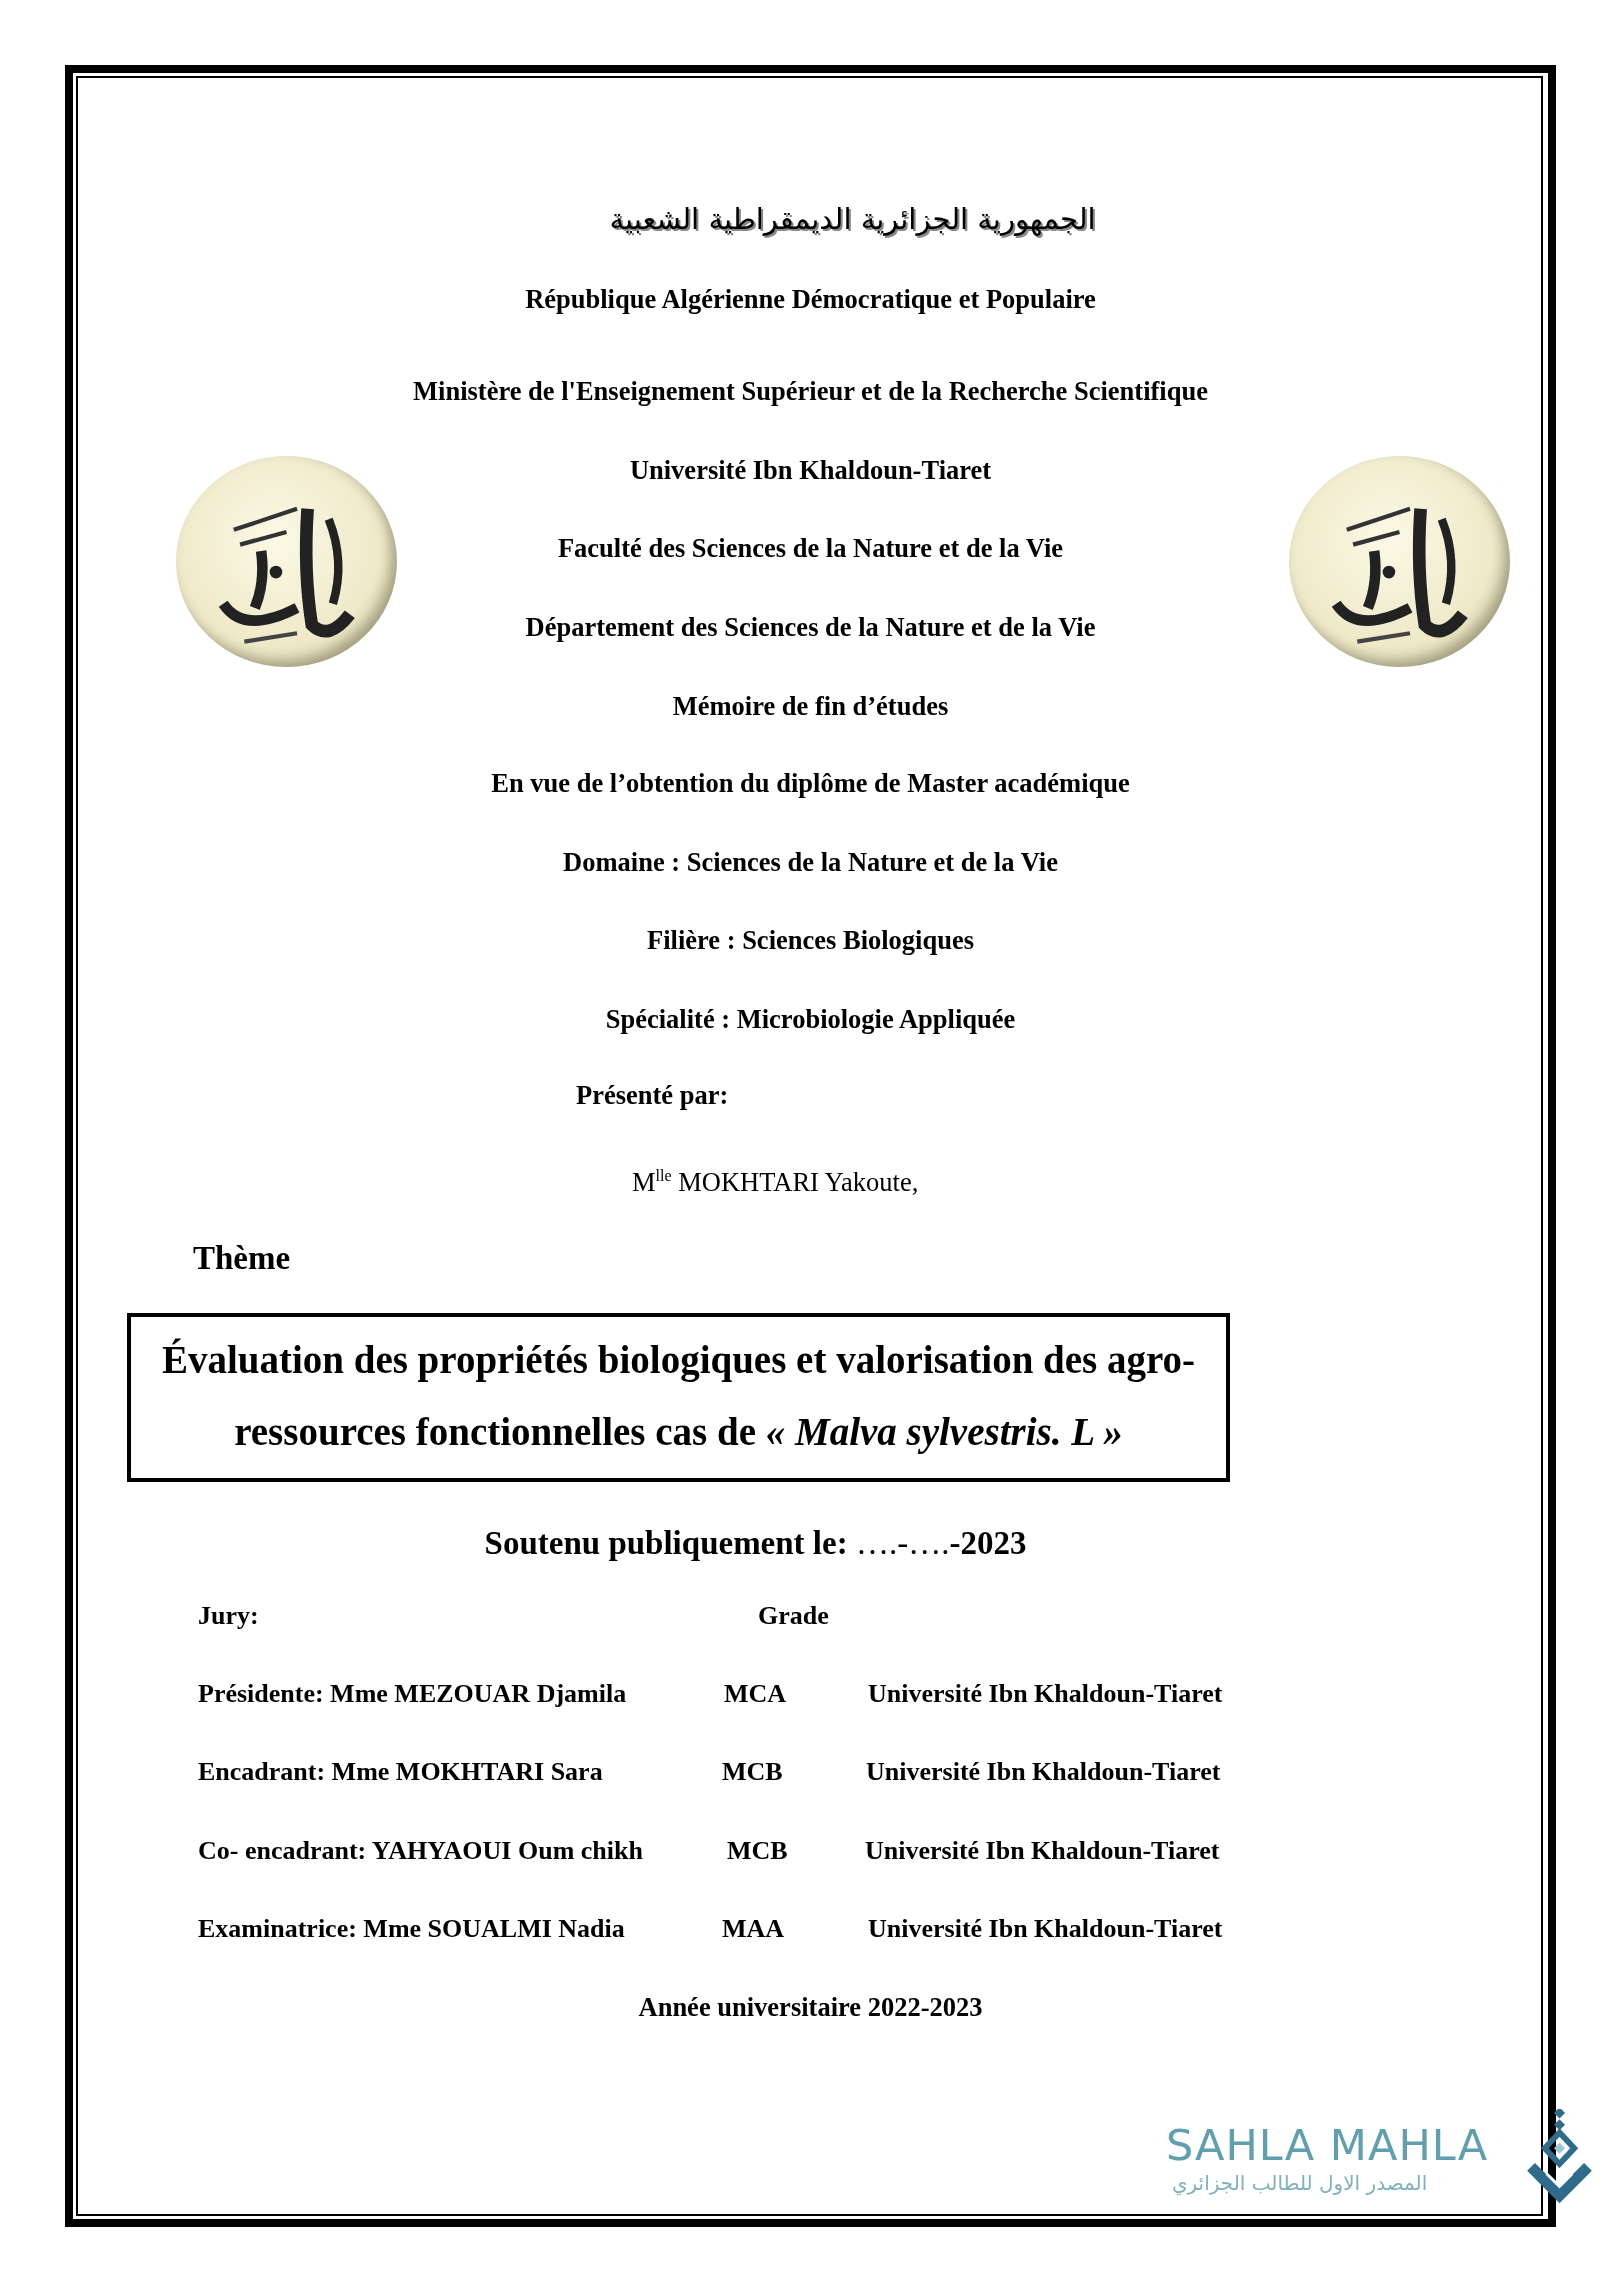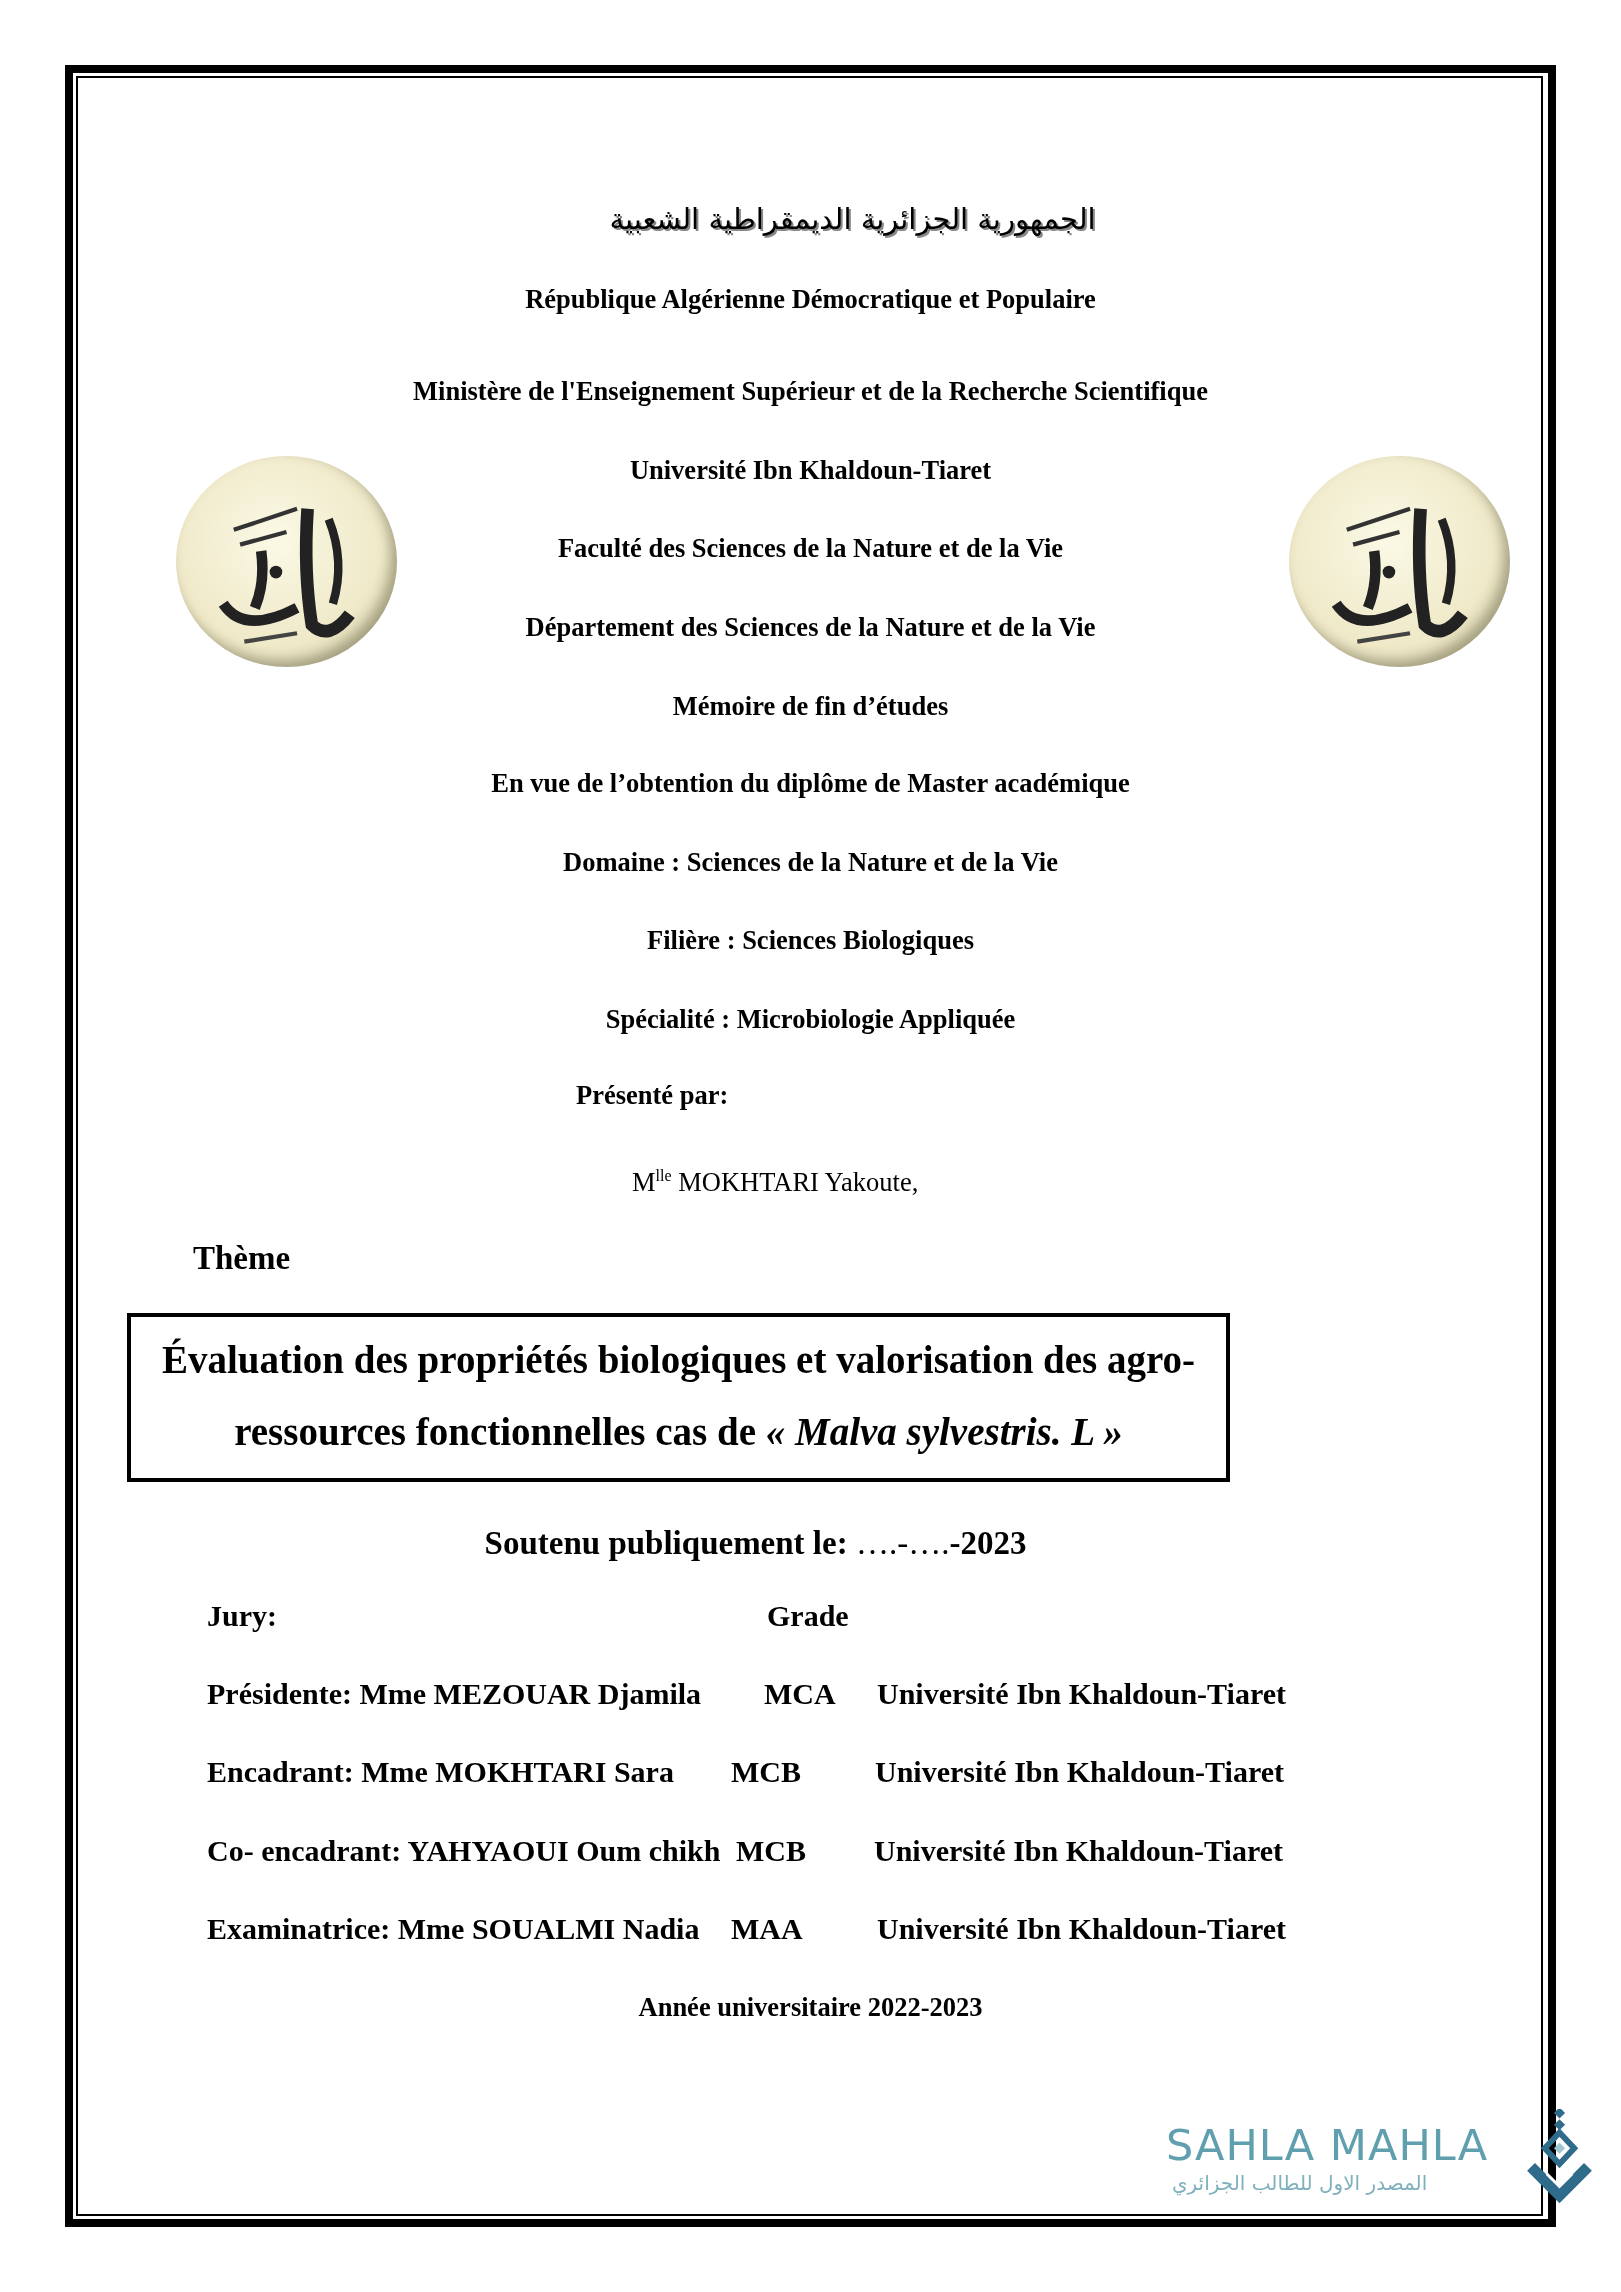--- a/index.html
+++ b/index.html
@@ -23,21 +23,21 @@
     .sup { font-size: 16px; vertical-align: 9.8px; }
     .theme-label { position: absolute; left: 193px; top: 1240px; font-size: 33px; font-weight: bold; }
     .title-box { position: absolute; left: 127px; top: 1313px; width: 1103px; height: 169px;
                  box-sizing: border-box; border: 4.9px solid #000; text-align: center; }
     .title-box .t1 { position: absolute; left: 0; right: 0; top: 17.6px; font-size: 39px; font-weight: bold; line-height: 49px; }
     .title-box .t2 { position: absolute; left: 0; right: 0; top: 90px; font-size: 39px; font-weight: bold; line-height: 49px; }
     .title-box i { font-weight: bold; }
     .soutenu { position: absolute; left: 0; width: 1511px; top: 1525px; text-align: center;
                font-size: 33px; font-weight: bold; }
     .soutenu .dots { font-weight: normal; }
-    .jury-row { position: absolute; left: 207px; height: 35px; width: 1176px; font-size: 30px;
+    .jury-row { position: absolute; left: 198px; height: 35px; width: 1176px; font-size: 26px;
                 font-weight: bold; line-height: 35px; white-space: nowrap; }
     .jury-row span { position: absolute; top: 0; }
     .watermark { position: absolute; left: 1166px; top: 2122px; width: 392px; height: 78px; }
     .wm-title { position: absolute; left: 0; top: 0; font-family: "DejaVu Sans", sans-serif;
                 font-size: 43px; color: #5f9fae; letter-spacing: 1px; line-height: 47px; }
     .wm-sub { position: absolute; left: 5.9px; top: 49px; font-family: "DejaVu Sans", sans-serif;
               font-size: 20px; color: #7fb0bd; direction: rtl; line-height: 25.5px; }
     .wm-icon { position: absolute; left: 1525px; top: 2109px; width: 69px; height: 103px; }
   </style>
 </head>
@@ -94,21 +94,21 @@
   </div>
 
   <div class="soutenu"><span>Soutenu publiquement le: </span><span class="dots">….-….</span><span>-2023</span></div>
 
   <div class="jury-row" style="top:1598px;">
     <span style="left:0;">Jury:</span>
     <span style="left:560px;">Grade</span>
   </div>
   <div class="jury-row" style="top:1676px;text-align:center;">
     <span style="left:0;">Présidente: Mme MEZOUAR Djamila</span>
-    <span style="left:526px;margin-left:31px;">MCA</span>
+    <span style="left:526px;">MCA</span>
     <span style="left:670px;">Université Ibn Khaldoun-Tiaret</span>
   </div>
   <div class="jury-row" style="top:1754px;">
     <span style="left:0;">Encadrant: Mme MOKHTARI Sara</span>
     <span style="left:524px;">MCB</span>
     <span style="left:668px;">Université Ibn Khaldoun-Tiaret</span>
   </div>
   <div class="jury-row" style="top:1833px;">
     <span style="left:0;">Co- encadrant: YAHYAOUI Oum chikh</span>
     <span style="left:529px;">MCB</span>

